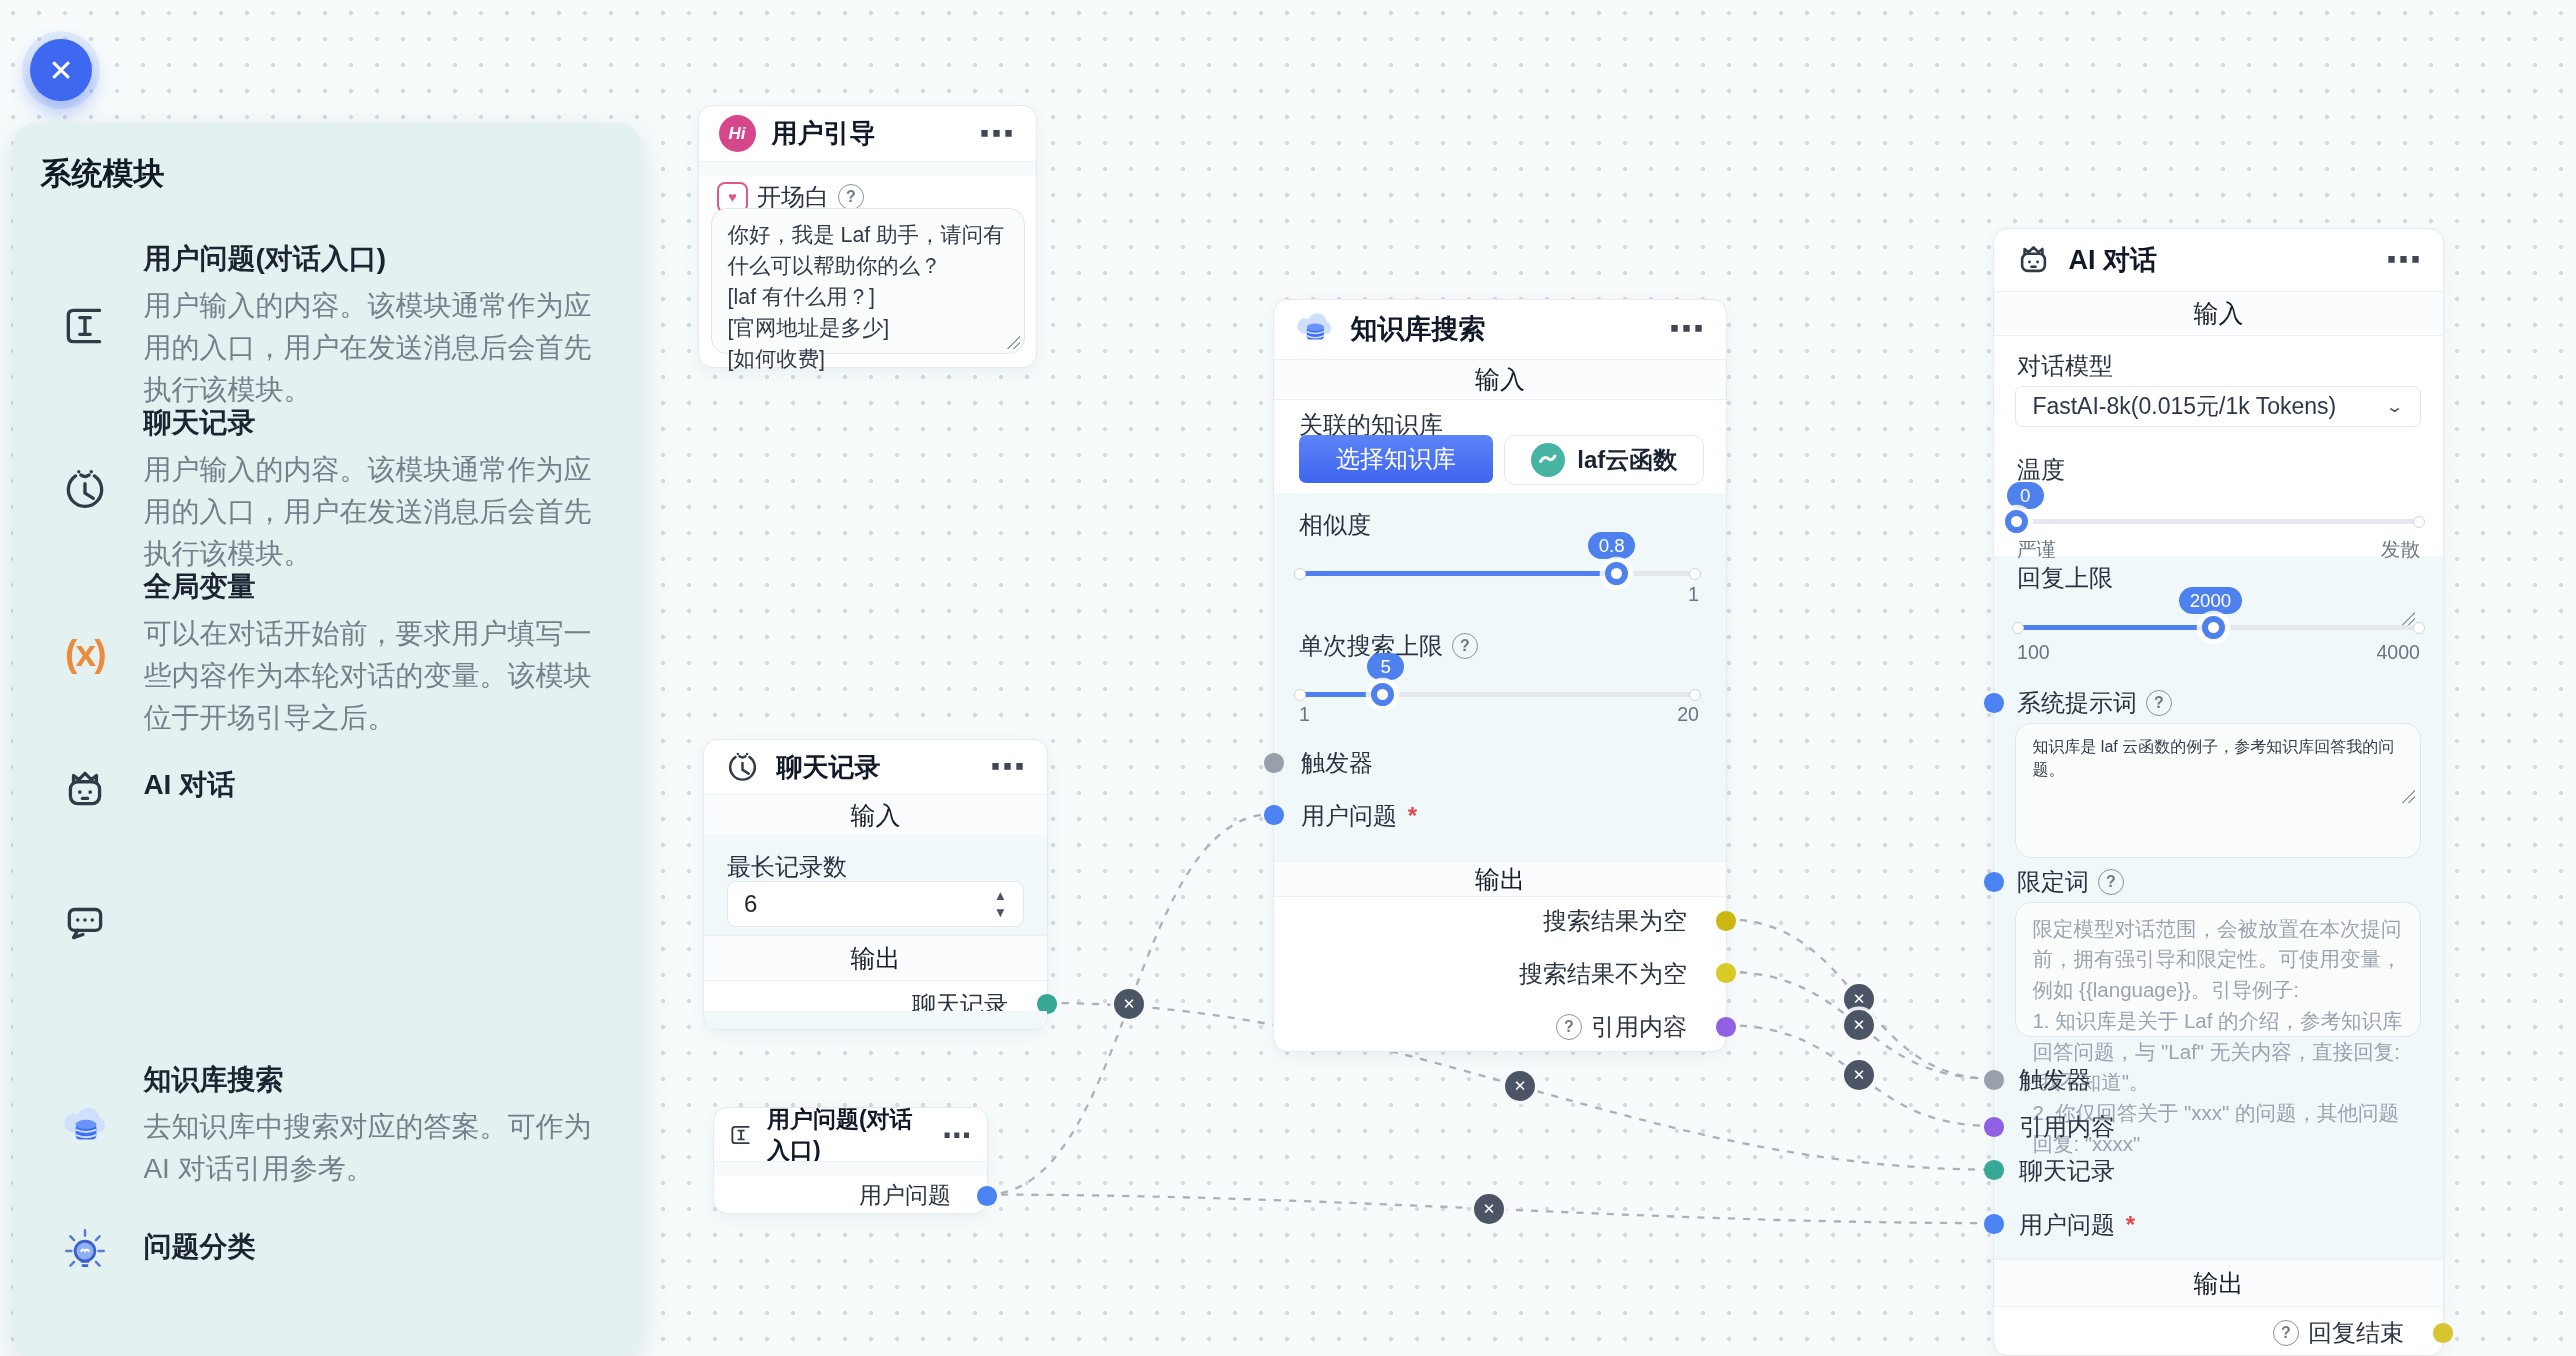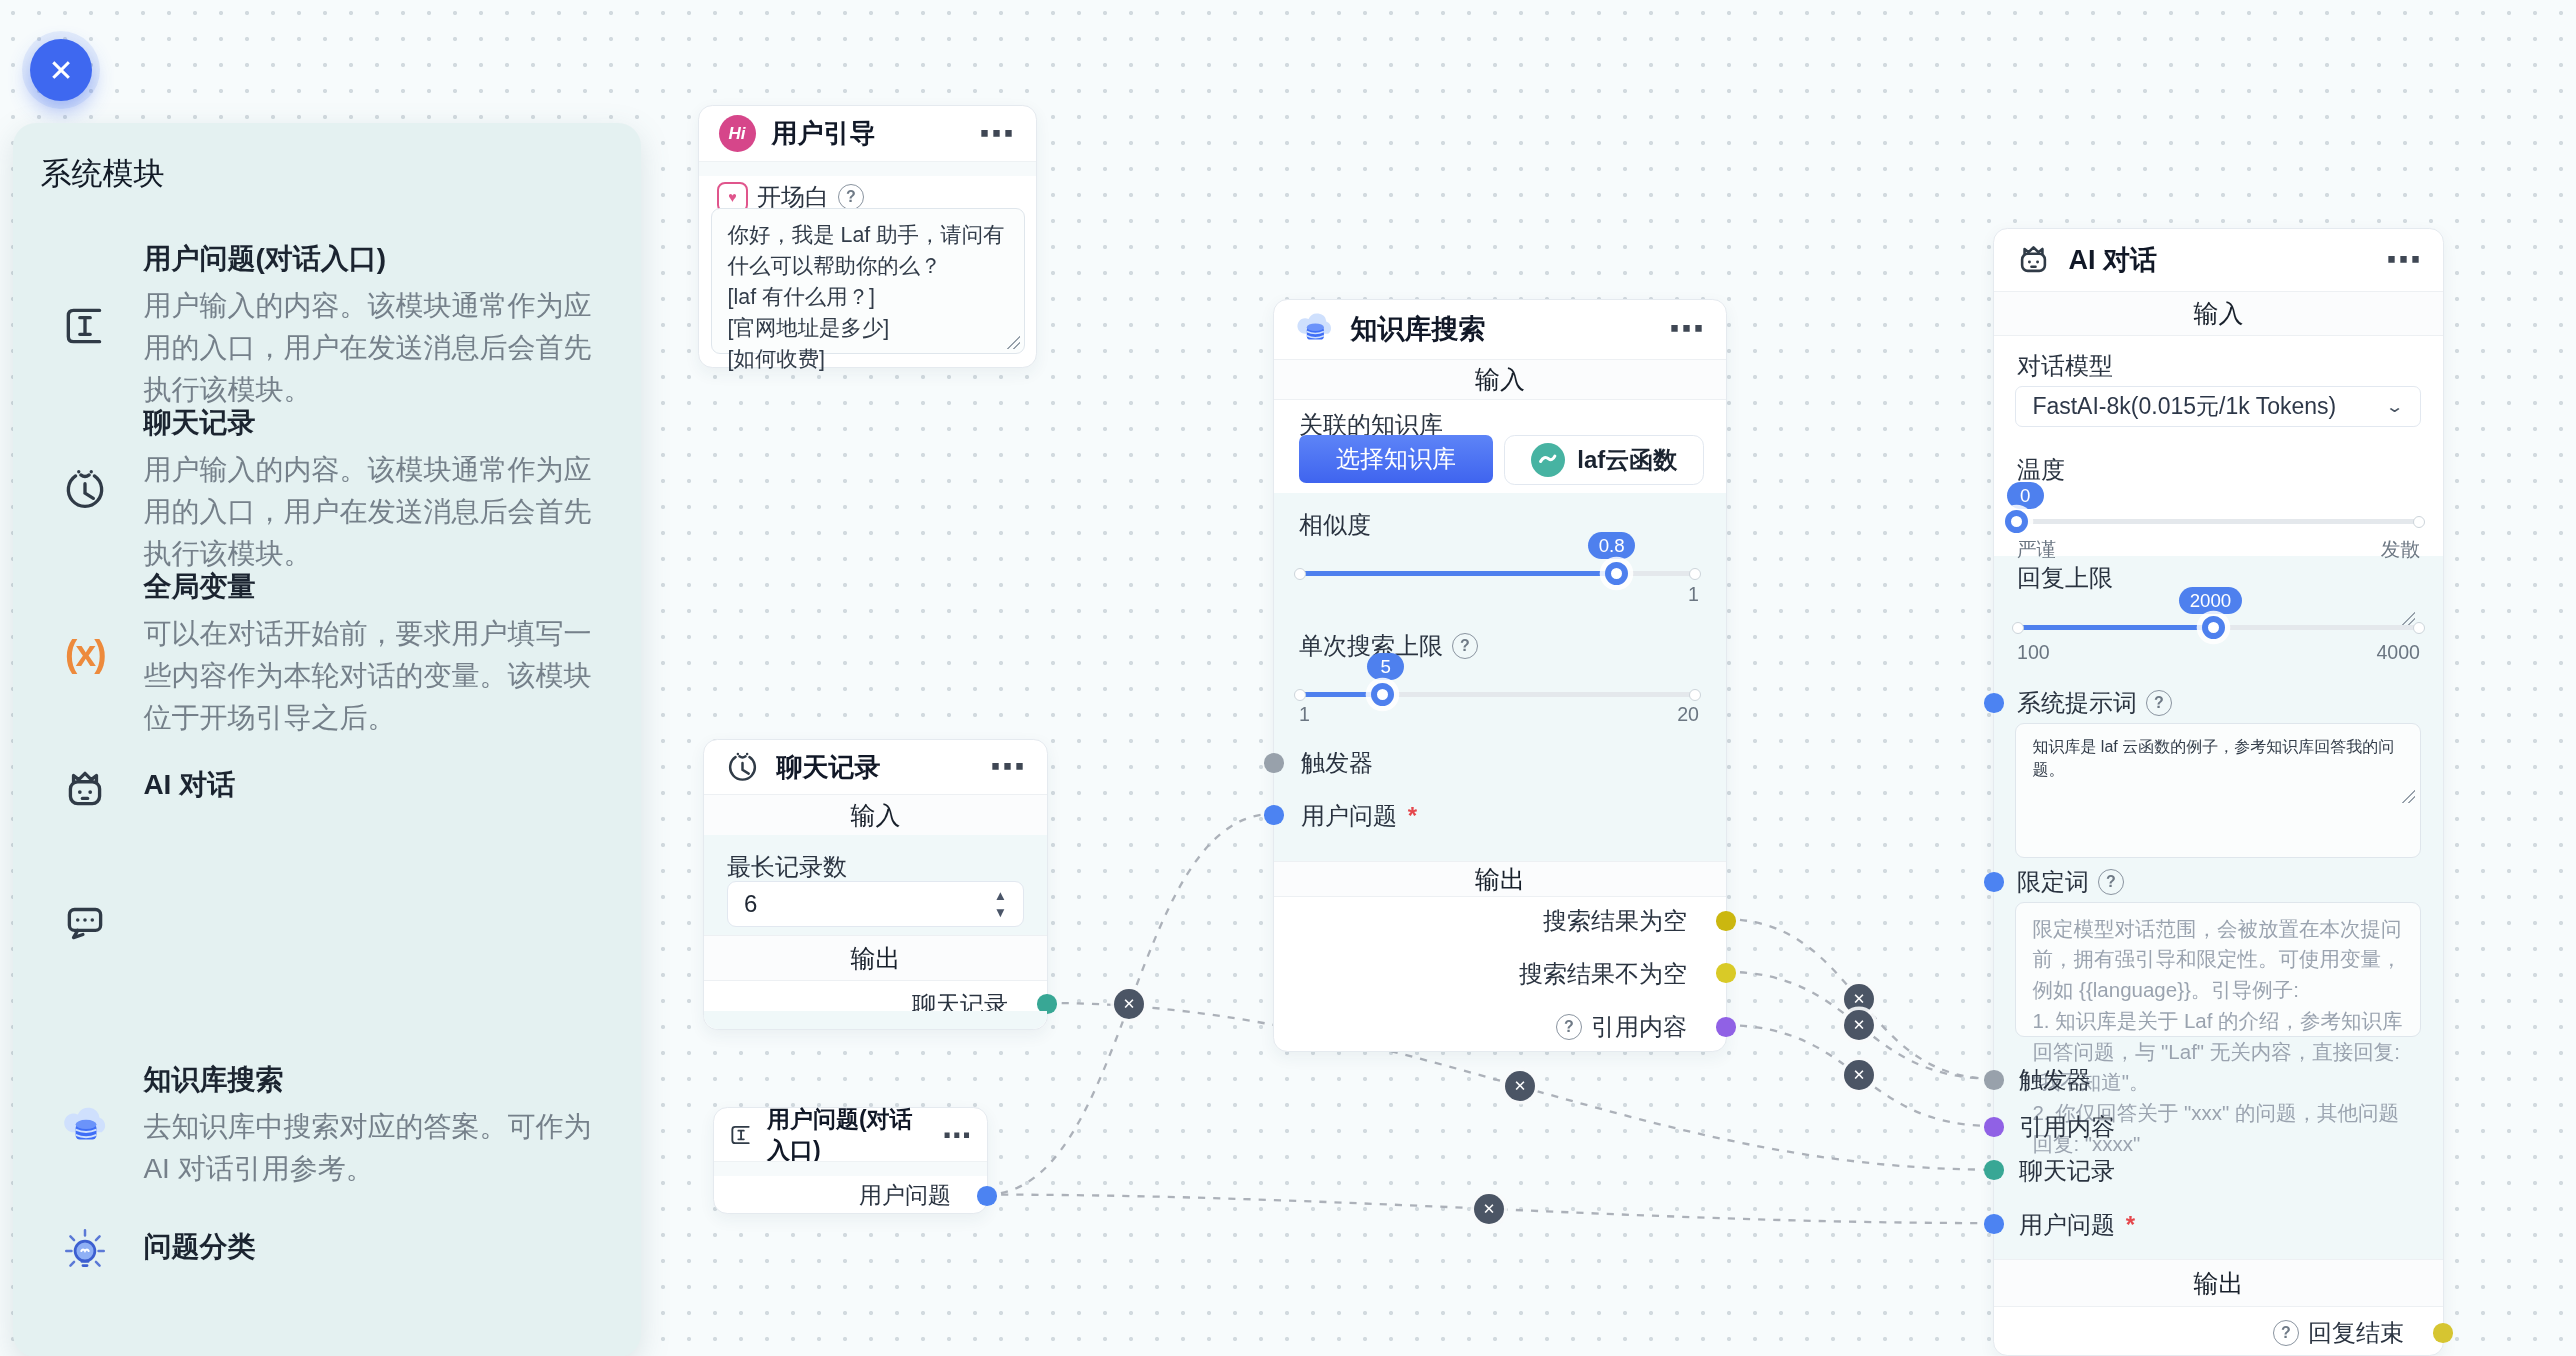--- a/index.html
+++ b/index.html
@@ -12,21 +12,21 @@
     color:#1f2733;
   }
   
   .close-fab{position:absolute;left:30px;top:39px;width:62px;height:62px;border-radius:50%;
     background:#3e68f0;color:#fff;display:flex;align-items:center;justify-content:center;
     font-size:30px;font-weight:bold;
     box-shadow:0 9px 21.4px rgba(62,104,240,.45),0 0 0 8px rgba(62,104,240,.10);cursor:pointer}
   
   .sidebar{position:absolute;left:13.4px;top:123px;width:628px;height:1234px;background:#e4f1f1;
     border-radius:23px;box-shadow:0 9px 30px rgba(90,120,130,.18)}
-  .sb-title{position:absolute;left:27px;top:30px;font-size:31px;font-weight:normal;color:#121a26}
+  .sb-title{position:absolute;left:27px;top:30px;font-size:31px;font-weight:bold;color:#121a26}
   .sb-item{position:absolute;left:43px;width:546px;display:flex;gap:30px;align-items:center}
   .sb-icon{width:57px;min-width:57px;display:flex;align-items:center;justify-content:center}
   .sb-text{width:488px}
   .sb-item-title{font-size:28px;font-weight:600;color:#1b2430;margin-bottom:7.1px}
   .sb-item-desc{font-size:28px;line-height:1.5;color:#75808a}
   .var-glyph{font-size:37px;font-weight:bold;color:#ed8a3c;letter-spacing:-1.8px}
   
   .node{position:absolute;background:#fff;border:0.9px solid #e5eaef;border-radius:14.3px;
     box-shadow:0 5.3px 16px rgba(30,60,80,.06)}
   .hd{display:flex;align-items:center;gap:16px;padding:0 19.6px;color:#111827;font-weight:600}
@@ -36,21 +36,21 @@
     font-size:25px;color:#18202b}
   .mint{position:absolute;left:0;right:0;background:#f0f8f9}
   .lbl{position:absolute;font-size:24px;color:#2a3340;display:flex;align-items:center;gap:9px}
   .io-l{position:absolute;font-size:24px;color:#2a3340;display:flex;align-items:center;gap:9px}
   .io-r{position:absolute;right:39px;font-size:24px;color:#2a3340;display:flex;align-items:center;gap:9px}
   .req{color:#e5484d;font-weight:bold;margin-left:1.8px}
   .h{position:absolute;width:19.6px;height:19.6px;border-radius:50%}
   .hL{left:-9.8px}.hR{right:-9.8px}
   .help{display:inline-flex;width:24px;height:24px;min-width:24px;border:1.8px solid #8a94a0;border-radius:50%;
     color:#6f7a86;font-size:16px;align-items:center;justify-content:center;font-weight:600}
-  .ta{position:absolute;background:#fbfdfd;border:0.9px solid #dfe6ec;border-radius:9px;
+  .ta{position:absolute;background:#fbfdfd;border:0.9px solid #dfe6ec;border-radius:16px;
     padding:10.7px 16px;font-size:21.4px;line-height:1.45;color:#323c49;white-space:pre-line;box-sizing:border-box}
   .ta .grip,.grip{position:absolute;right:3.6px;bottom:3.6px;width:14.3px;height:14.3px;
     background:linear-gradient(135deg,transparent 0 52%,#97a1ab 52% 60%,transparent 60% 74%,#97a1ab 74% 82%,transparent 82%)}
   .ph{color:#9aa3af;font-size:20.5px;line-height:1.5}
   
   .slider{position:absolute;height:19.6px}
   .track{position:absolute;left:0;right:0;top:7.1px;height:5.3px;border-radius:2.7px;background:#e4e8ec}
   .fill{position:absolute;left:0;top:7.1px;height:5.3px;border-radius:2.7px;background:#4e80ee}
   .endd{position:absolute;top:3.6px;width:12.5px;height:12.5px;border-radius:50%;background:#fff;border:1.8px solid #cdd5db;box-sizing:border-box}
   .thumb{position:absolute;top:-1.8px;width:23px;height:23px;border-radius:50%;background:#fff;

